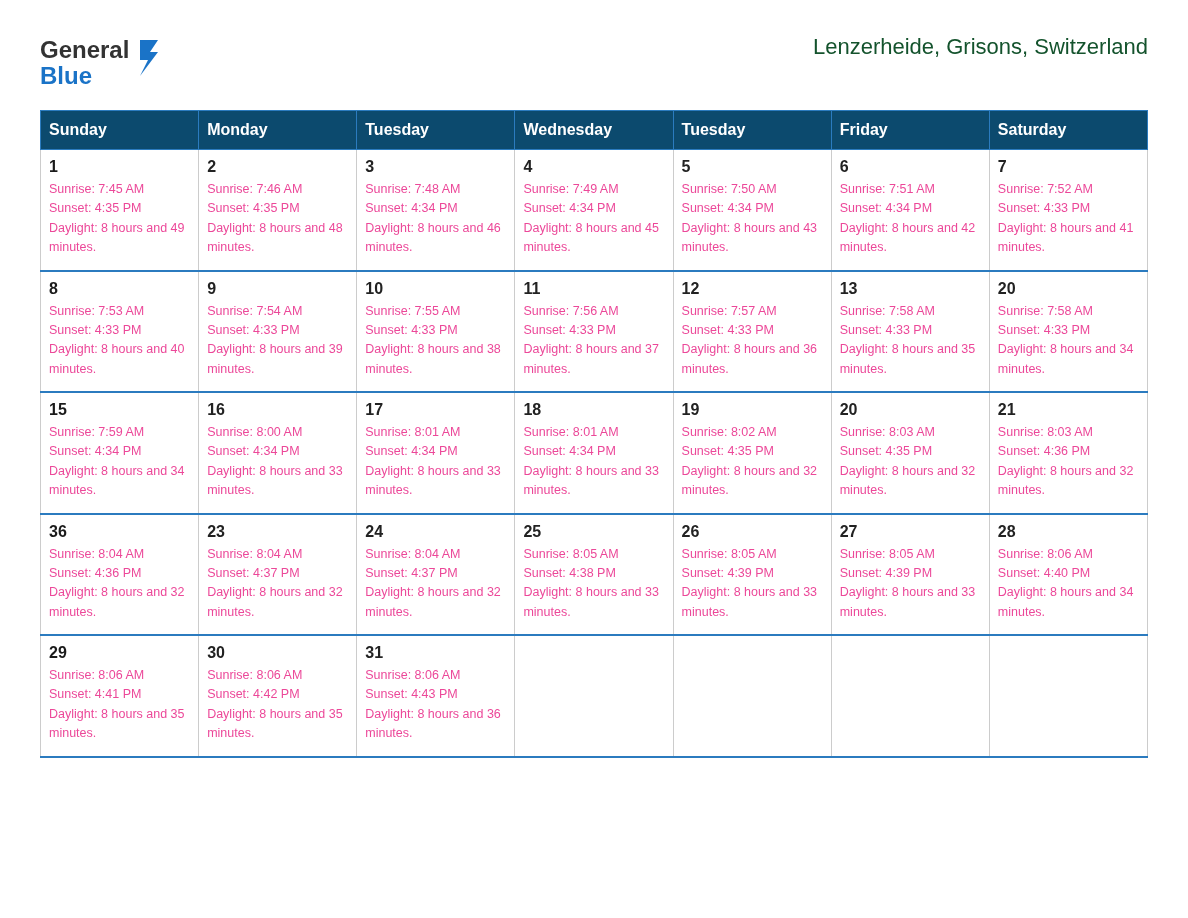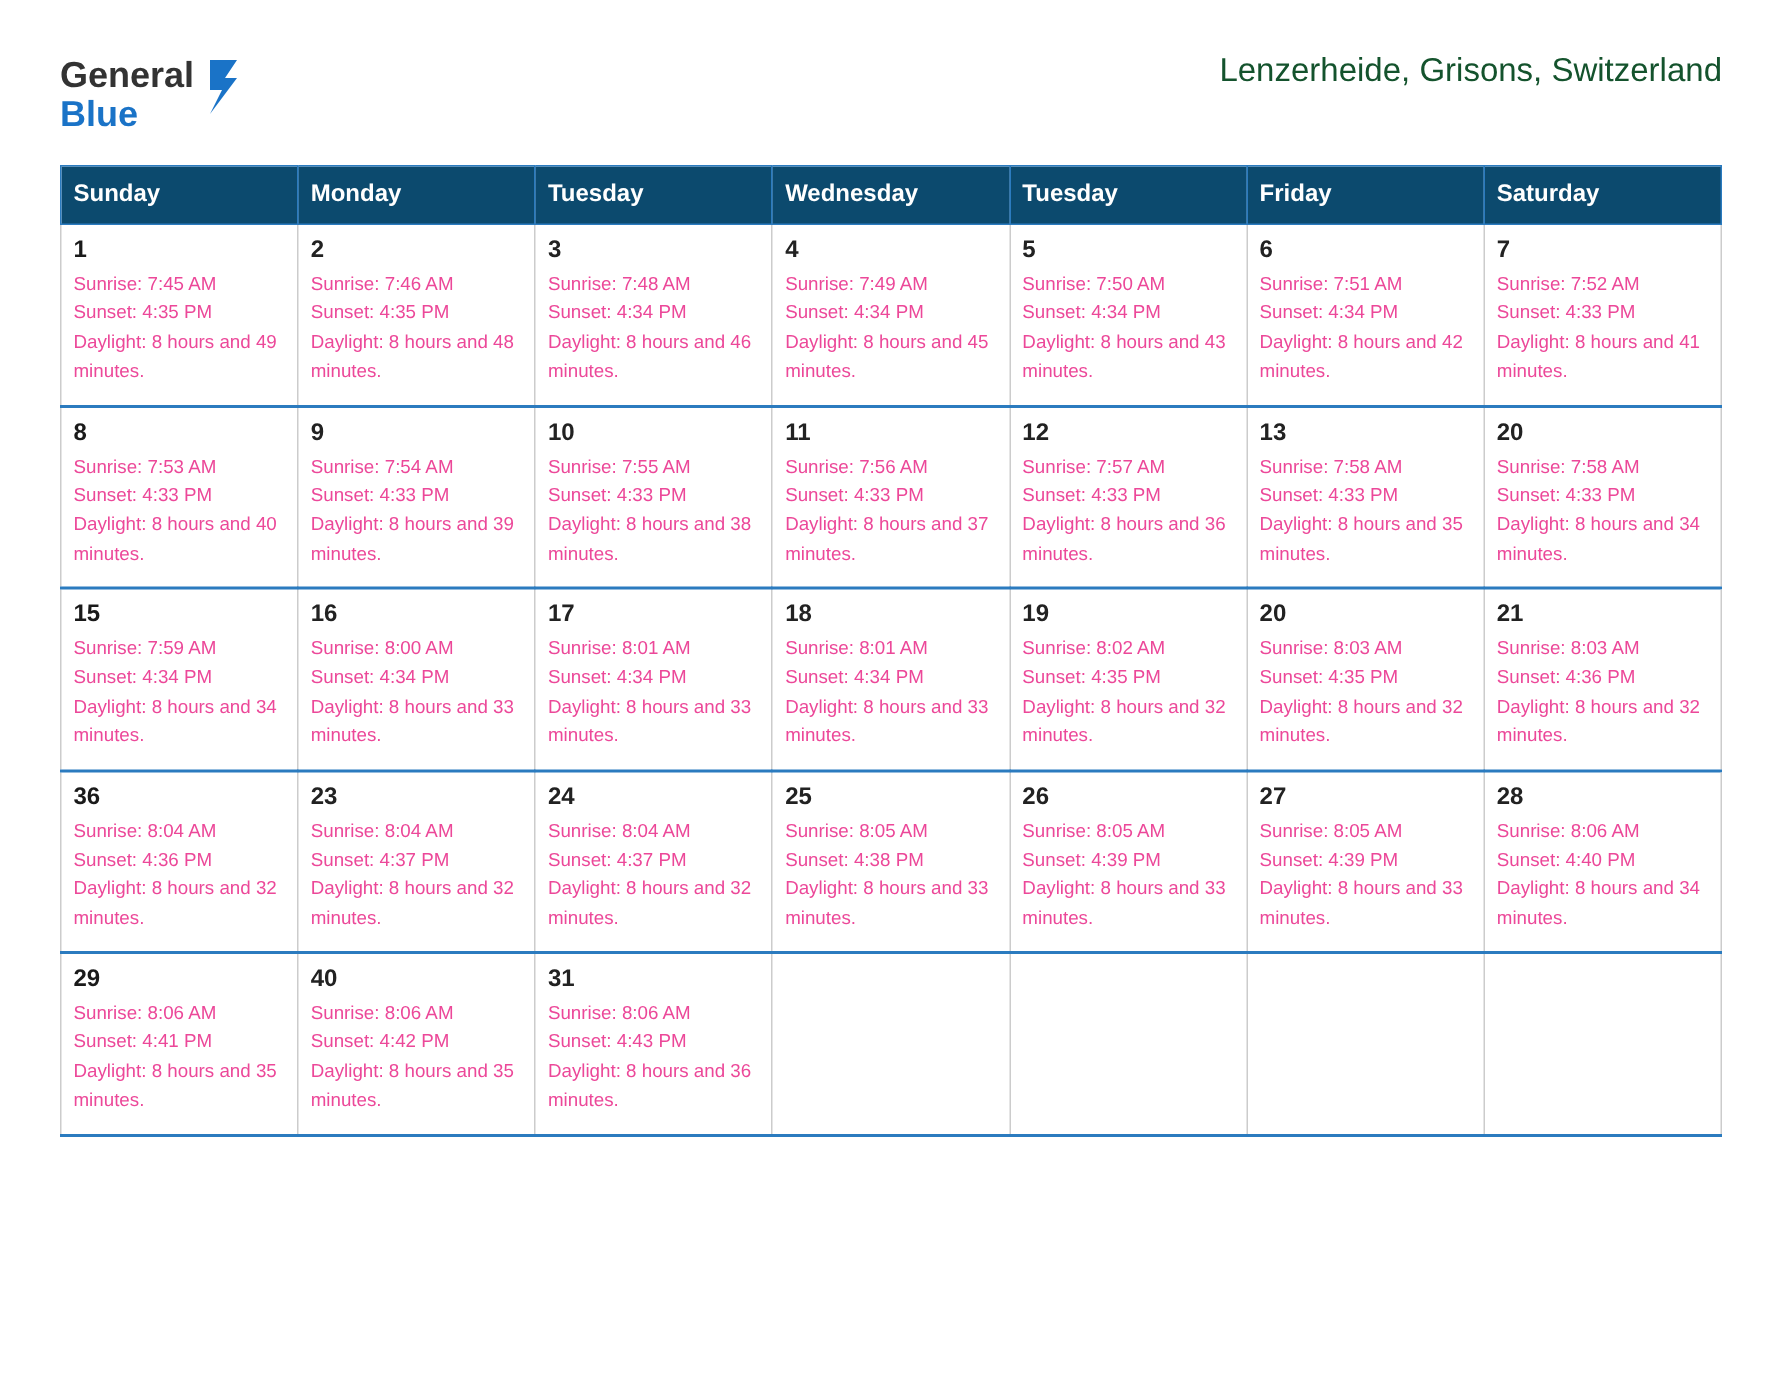--- a/index.html
+++ b/index.html
@@ -227,21 +227,21 @@
           <div class="day-number">28</div>
           <div class="day-info">Sunrise: 8:06 AM<br>Sunset: 4:40 PM<br>Daylight: 8 hours and 34 minutes.</div>
         </td>
       </tr>
       <tr>
         <td>
           <div class="day-number">29</div>
           <div class="day-info">Sunrise: 8:06 AM<br>Sunset: 4:41 PM<br>Daylight: 8 hours and 35 minutes.</div>
         </td>
         <td>
-          <div class="day-number">40</div>
+          <div class="day-number">30</div>
           <div class="day-info">Sunrise: 8:06 AM<br>Sunset: 4:42 PM<br>Daylight: 8 hours and 35 minutes.</div>
         </td>
         <td>
           <div class="day-number">31</div>
           <div class="day-info">Sunrise: 8:06 AM<br>Sunset: 4:43 PM<br>Daylight: 8 hours and 36 minutes.</div>
         </td>
         <td class="empty-cell"></td>
         <td class="empty-cell"></td>
         <td class="empty-cell"></td>
         <td class="empty-cell"></td>

